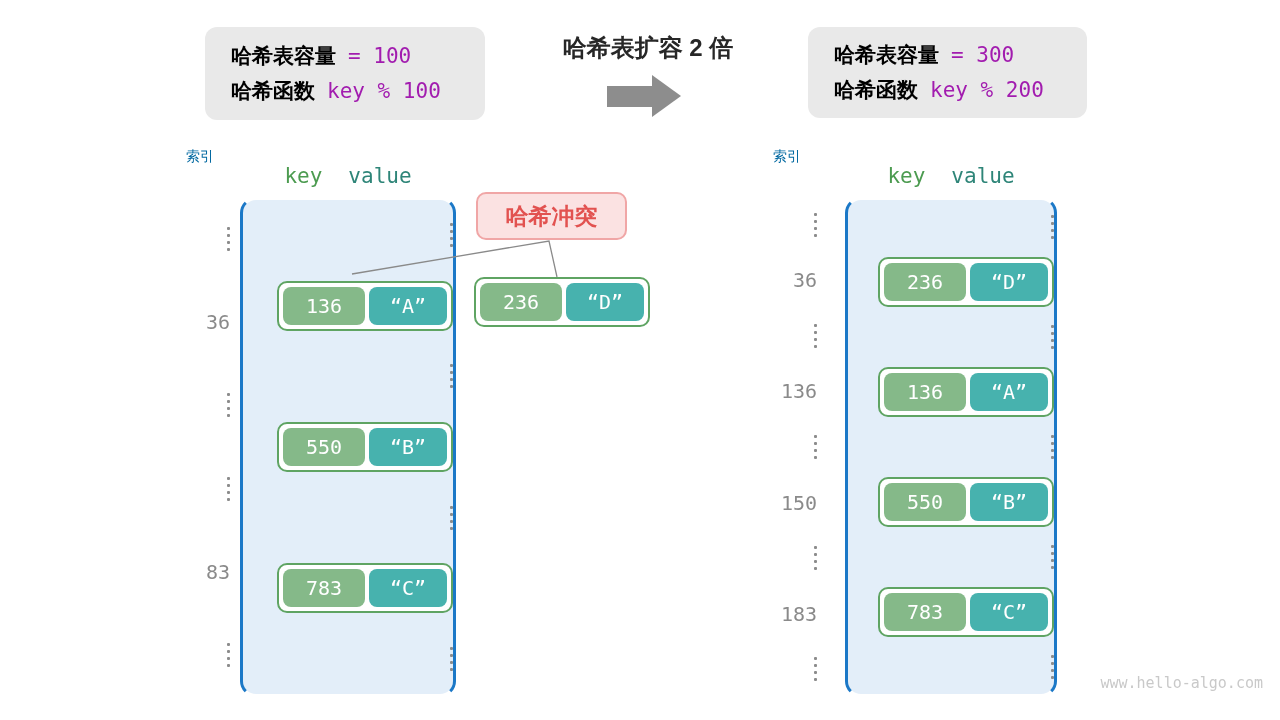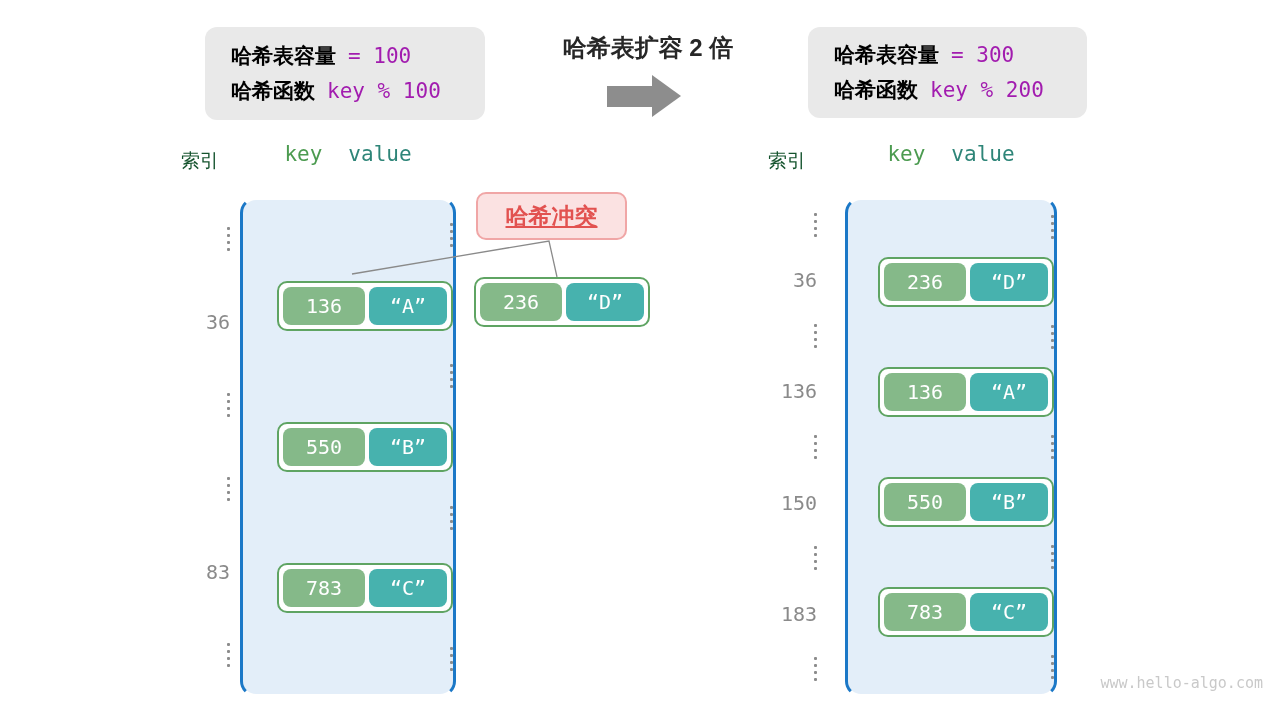--- a/index.html
+++ b/index.html
@@ -30,26 +30,26 @@
   .arrow-tail { position:absolute; left:0; top:11px; width:45px; height:21px; background:#8d8d8d; }
   .arrow-head {
     position:absolute; left:45px; top:0; width:0; height:0;
     border-top:21.5px solid transparent; border-bottom:21.5px solid transparent;
     border-left:29px solid #8d8d8d;
   }
 
   
   .index-header {
     position:absolute; top:148px; width:60px; text-align:center;
-    font-size:19px; color:#14532d; z-index:2;
+    font-size:14px; color:#0369a1; z-index:2;
   }
   #left-index-header  { left:170px; }
   #right-index-header { left:757px; }
   .kv-header {
-    position:absolute; top:142px; display:flex; justify-content:center; gap:26px;
+    position:absolute; top:164px; display:flex; justify-content:center; gap:26px;
     font-family:"DejaVu Sans Mono", monospace; font-size:21px; z-index:2;
   }
   #left-kv-header  { left:240px; width:216px; }
   #right-kv-header { left:845px; width:212px; }
   .key-h { color:#4c9b50; }
   .val-h { color:#2e8578; }
 
   
   .slot-container {
     position:absolute; top:197px; height:500px; box-sizing:border-box;
@@ -84,21 +84,21 @@
     display:flex; align-items:center; justify-content:center;
   }
   .kbox { width:82px; background:#85b989; }
   .vbox { width:78px; background:#47b2ae; }
 
   
   .collision-label {
     position:absolute; left:476px; top:192px; width:151px; height:48px;
     box-sizing:border-box; background:#fbe2e2; border:2px solid #f0a6a6;
     border-radius:10px; display:flex; align-items:center; justify-content:center;
-    font-size:23px; font-weight:bold; color:#e25250; z-index:5; white-space:nowrap;text-decoration:underline;
+    font-size:23px; font-weight:bold; color:#e25250; z-index:5; white-space:nowrap;
   }
   .floating-pair { position:absolute; left:474px; top:277px; z-index:5; }
 
   .watermark {
     position:absolute; right:17px; top:674px;
     font-family:"DejaVu Sans Mono", monospace; font-size:15px; color:#c9c9c9; z-index:2;
   }
 </style>
 </head>
 <body>

